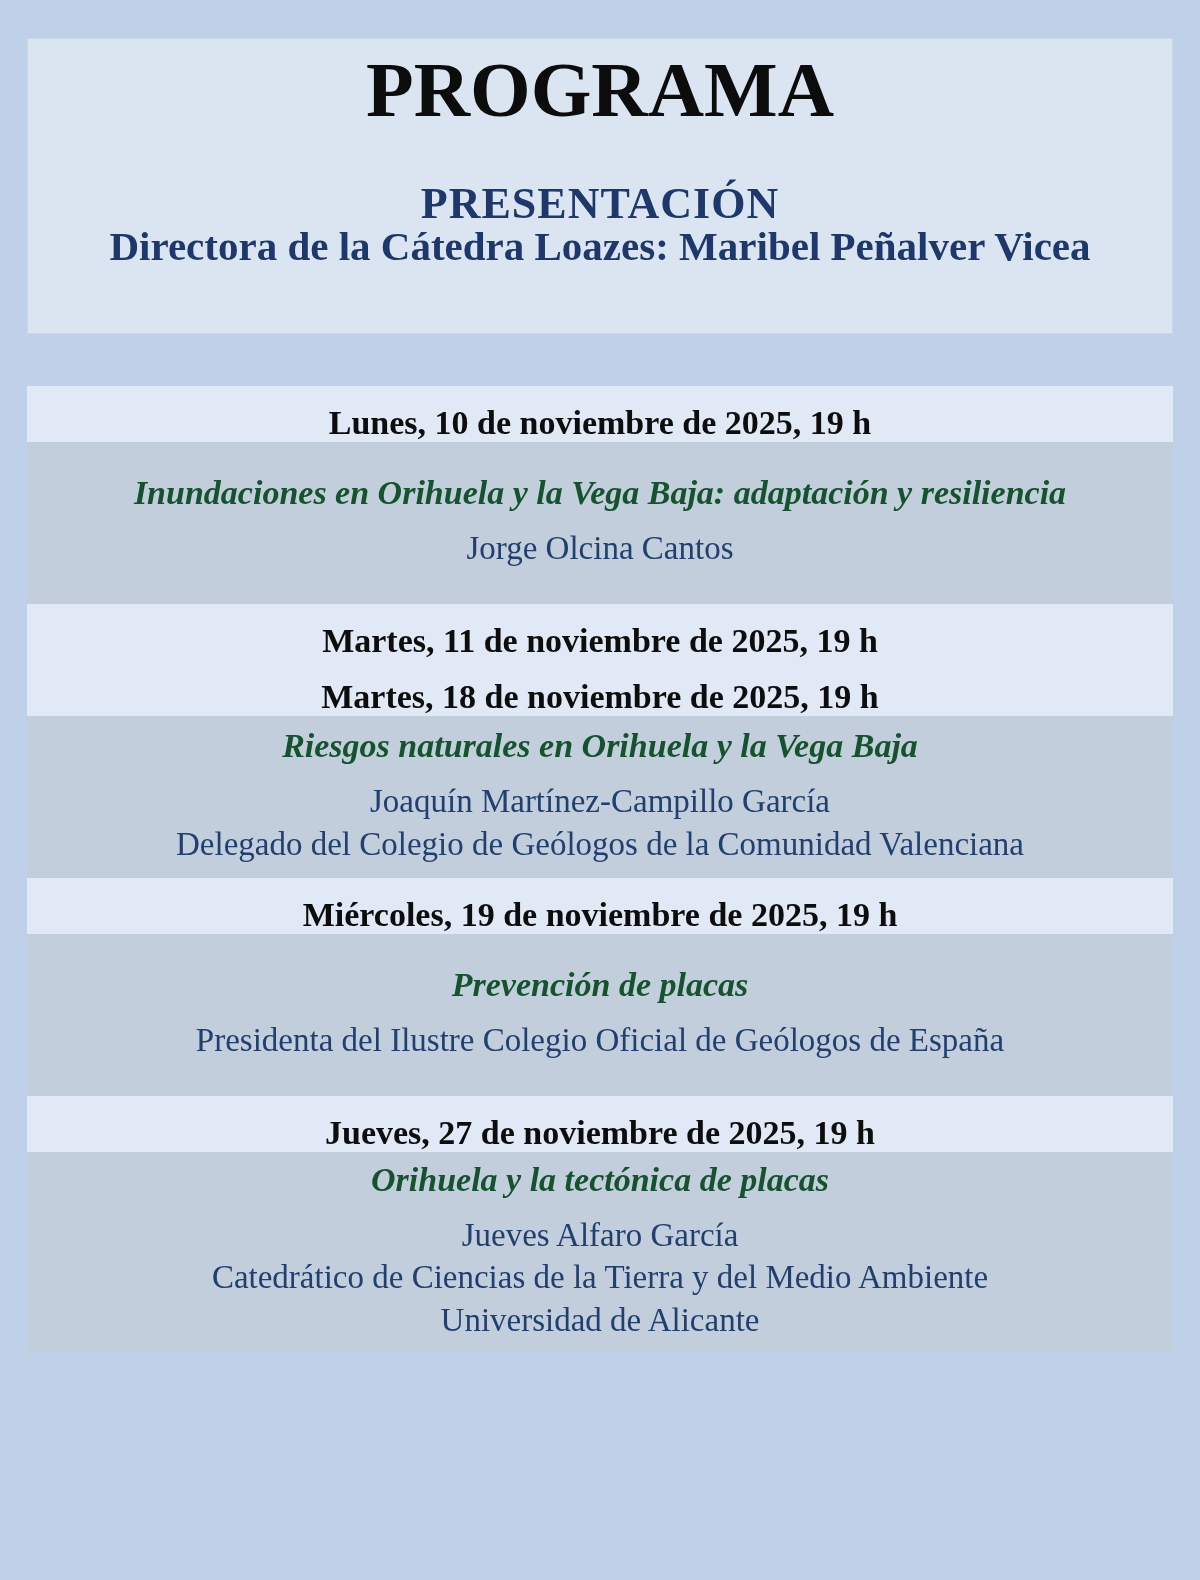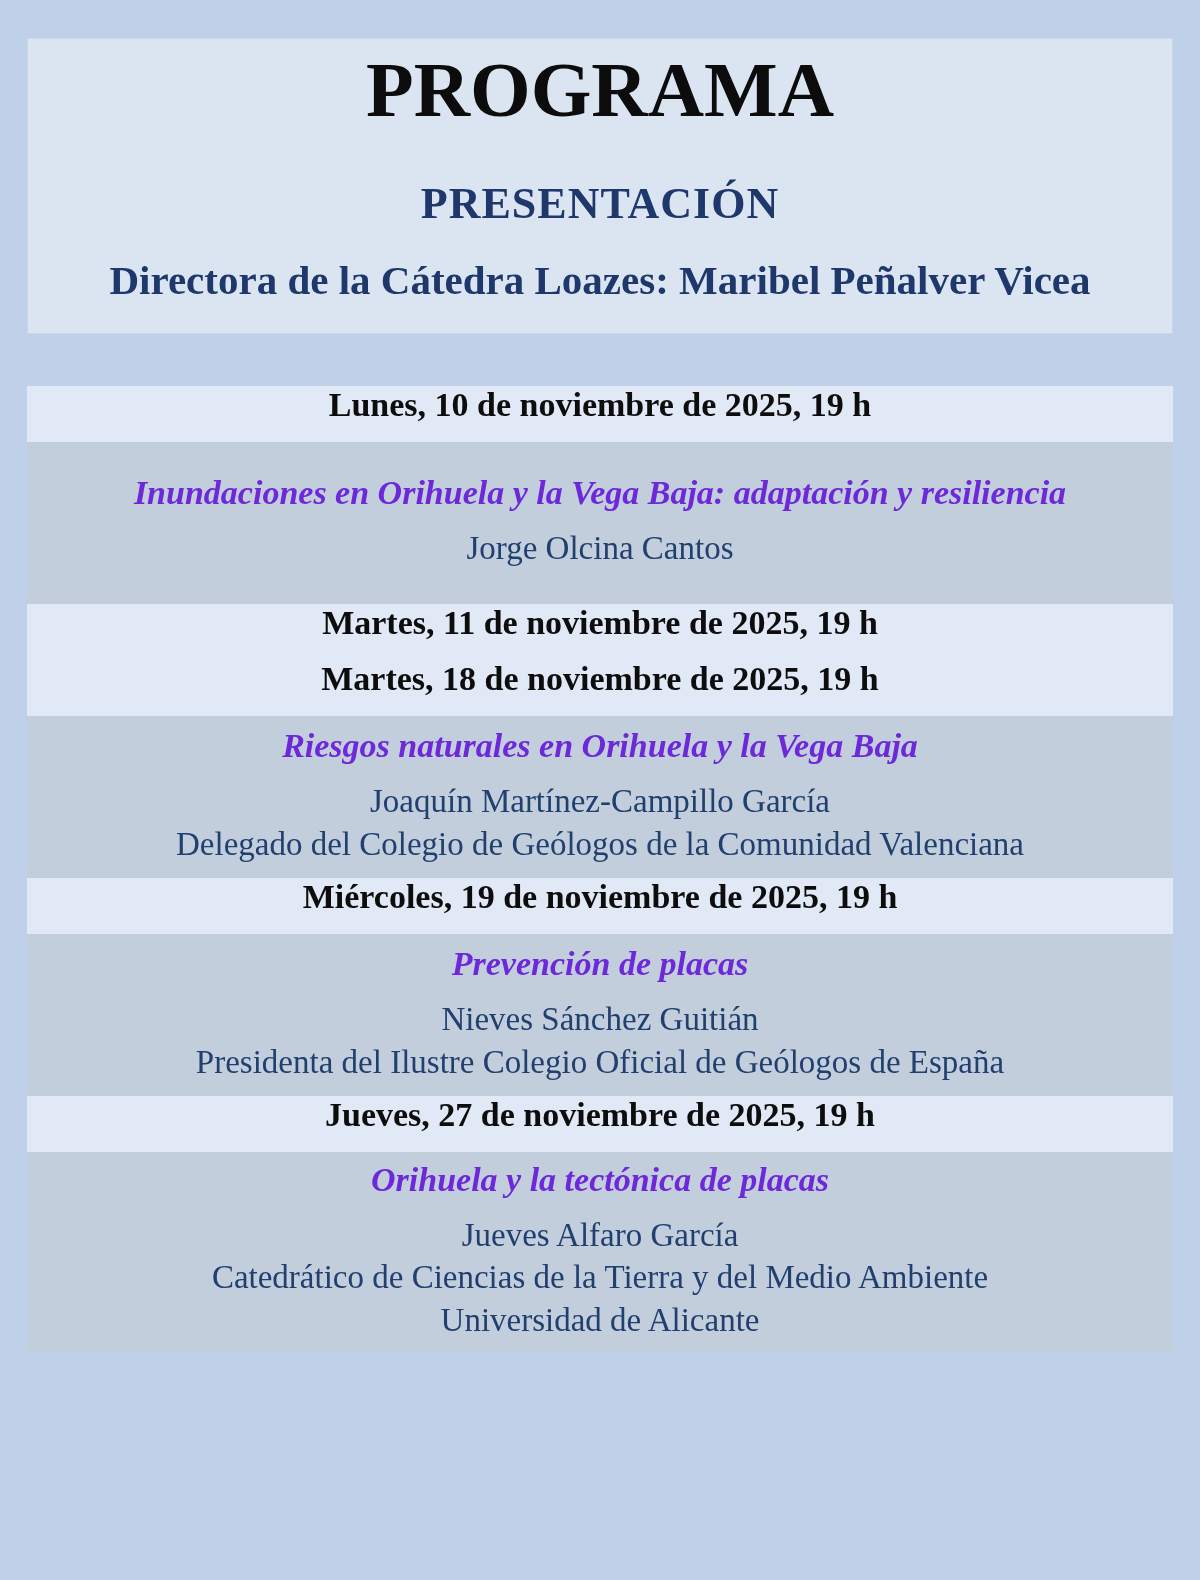--- a/index.html
+++ b/index.html
@@ -36,35 +36,34 @@
   }
   .subtitle {
     margin-top: 53px;
     font-size: 44px;
     line-height: 1;
     font-weight: bold;
     color: #1e386b;
     letter-spacing: 1px;
   }
   .director {
-    margin-top: 34px;
     font-size: 41px;
     line-height: 1;
     font-weight: bold;
     color: #1e386b;
   }
   
   .schedule {
     margin-top: 52px;
   }
   .date-row {
     height: 56px;
     background: #e0e9f5;
     display: flex;
-    align-items: flex-start;
+    align-items: flex-end;
     justify-content: center;
   }
   .date-row span {
     font-size: 34px;
     font-weight: bold;
     color: #0d0d0d;
   }
   .session-row {
     height: 162px;
     background: #c3cedd;
@@ -75,21 +74,21 @@
     text-align: center;
   }
   .session-row.tall {
     height: 200px;
   }
   .s-title {
     font-size: 34px;
     line-height: 1;
     font-weight: bold;
     font-style: italic;
-    color: #6d28d9;
+    color: #14532d;
     margin-bottom: 17px;
   }
   .s-speaker, .s-affil {
     font-size: 33px;
     line-height: 1.28;
     color: #21406f;
   }
 </style>
 </head>
 <body>
@@ -123,21 +122,20 @@
       <div class="s-title">Riesgos naturales en Orihuela y la Vega Baja</div>
       <div class="s-speaker">Joaquín Martínez-Campillo García</div>
       <div class="s-affil">Delegado del Colegio de Geólogos de la Comunidad Valenciana</div>
     </div>
 
     <div class="date-row">
       <span>Miércoles, 19 de noviembre de 2025, 19 h</span>
     </div>
     <div class="session-row">
       <div class="s-title">Prevención de placas</div>
-      <div class="s-speaker">Nieves Sánchez Guitián</div>
       <div class="s-affil">Presidenta del Ilustre Colegio Oficial de Geólogos de España</div>
     </div>
 
     <div class="date-row">
       <span>Jueves, 27 de noviembre de 2025, 19 h</span>
     </div>
     <div class="session-row tall">
       <div class="s-title">Orihuela y la tectónica de placas</div>
       <div class="s-speaker">Jueves Alfaro García</div>
       <div class="s-affil">Catedrático de Ciencias de la Tierra y del Medio Ambiente</div>

